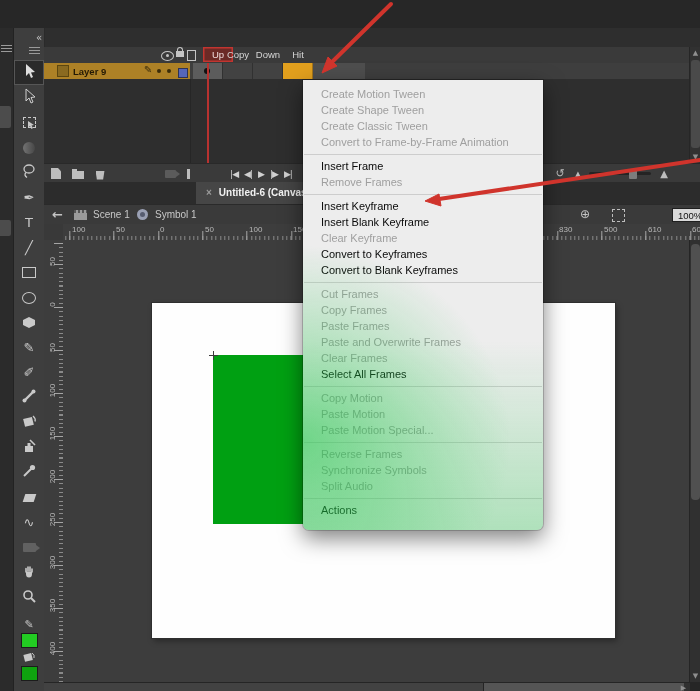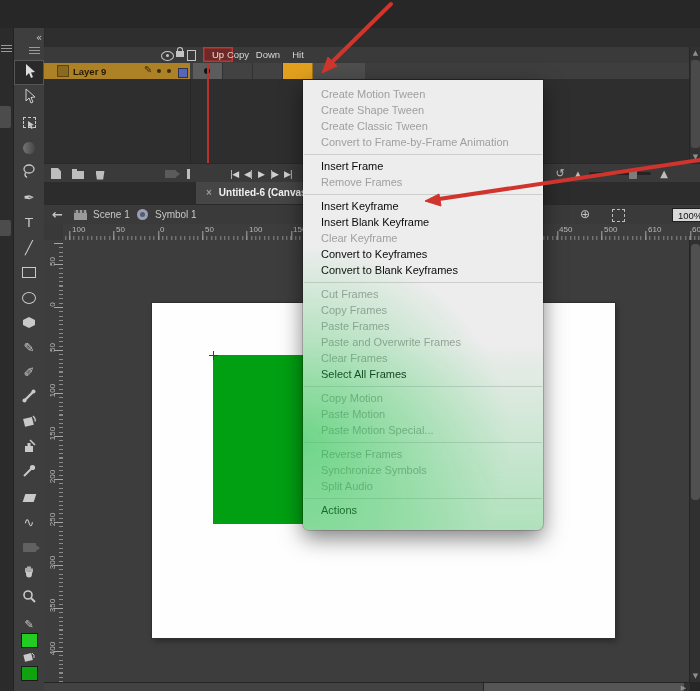--- a/index.html
+++ b/index.html
@@ -391,21 +391,21 @@
         <span class="hlab" style="left: 53px;">50</span>
         <span class="hlab" style="left: 97px;">0</span>
         <span class="hlab" style="left: 142px;">50</span>
         <span class="hlab" style="left: 186px;">100</span>
         <span class="hlab" style="left: 230px;">150</span>
         <span class="hlab" style="left: 275px;">200</span>
         <span class="hlab" style="left: 319px;">250</span>
         <span class="hlab" style="left: 363px;">300</span>
         <span class="hlab" style="left: 408px;">350</span>
         <span class="hlab" style="left: 452px;">400</span>
-        <span class="hlab" style="left: 496px;">450</span>
+        <span class="hlab" style="left: 496px;">830</span>
         <span class="hlab" style="left: 541px;">500</span>
         <span class="hlab" style="left: 585px;">610</span>
         <span class="hlab" style="left: 629px;">600</span>
       </div>
   </div>
   <div id="vruler" class="abs">
     <div class="minor"></div>
       <div class="major"></div>
       <div id="v-labels">
         <span class="vlab" style="top: 17px;">50</span>

